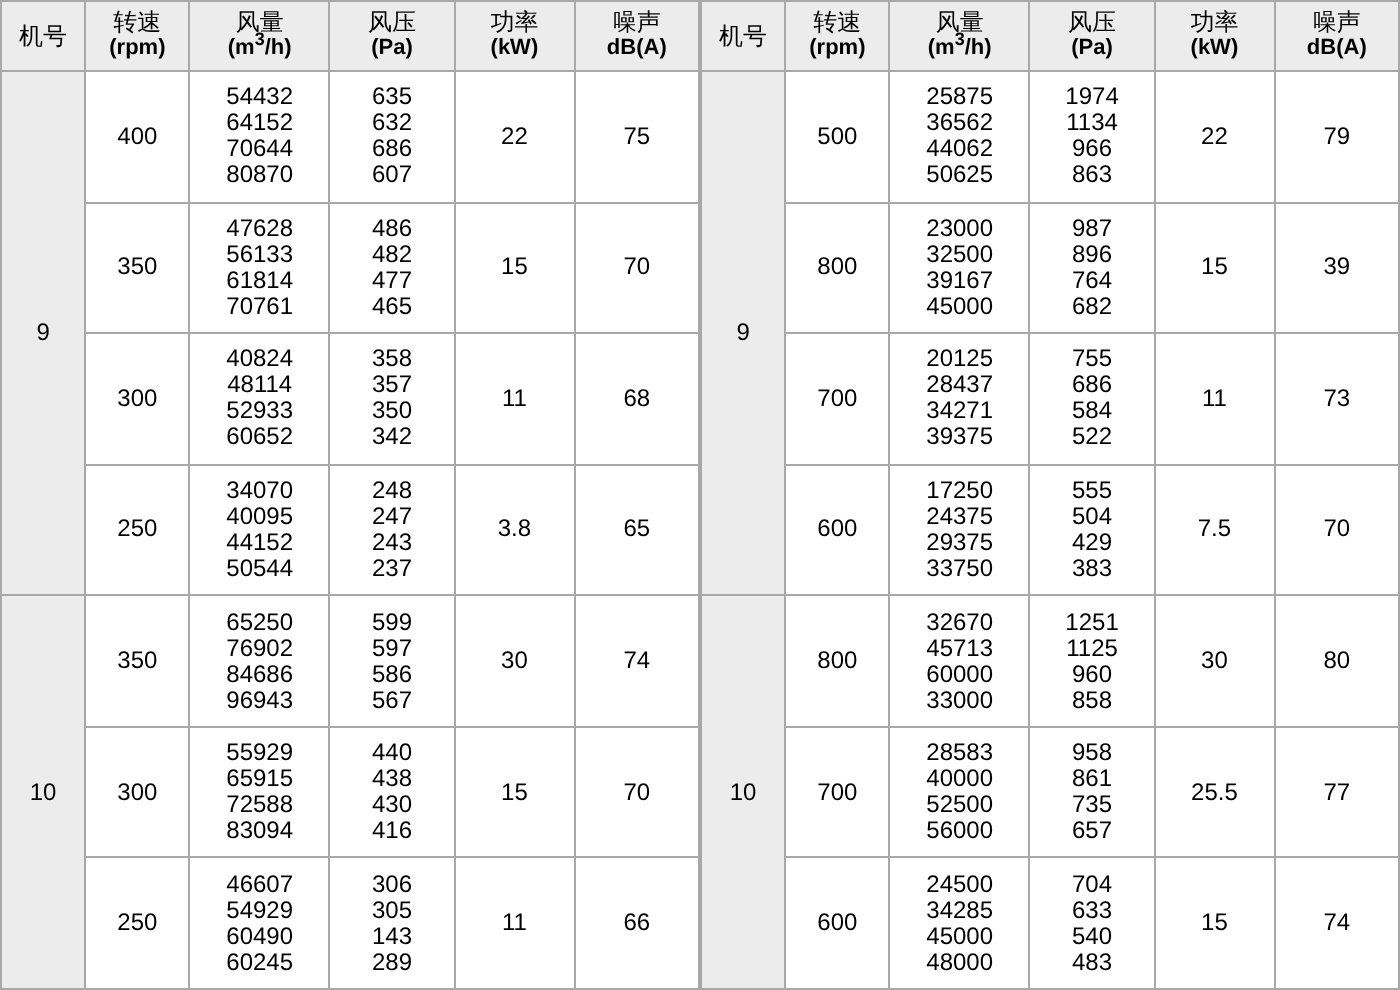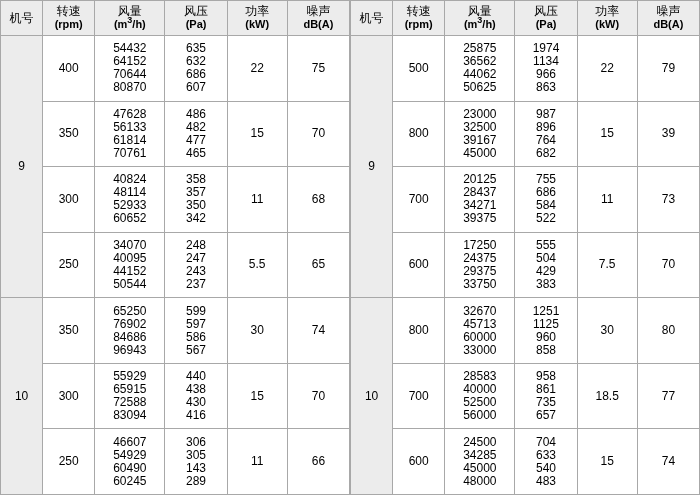--- a/index.html
+++ b/index.html
@@ -173,21 +173,21 @@
         <tr>
           <td>250</td>
           <td class="multi">34070
 40095
 44152
 50544</td>
           <td class="multi">248
 247
 243
 237</td>
-          <td>5.5</td>
+          <td>3.8</td>
           <td>65</td>
         </tr>
         <tr>
           <td class="model-cell" rowspan="3">10</td>
           <td>350</td>
           <td class="multi">65250
 76902
 84686
 96943</td>
           <td class="multi">599
@@ -347,21 +347,21 @@
         <tr>
           <td>700</td>
           <td class="multi">28583
 40000
 52500
 56000</td>
           <td class="multi">958
 861
 735
 657</td>
-          <td>18.5</td>
+          <td>25.5</td>
           <td>77</td>
         </tr>
         <tr>
           <td>600</td>
           <td class="multi">24500
 34285
 45000
 48000</td>
           <td class="multi">704
 633

